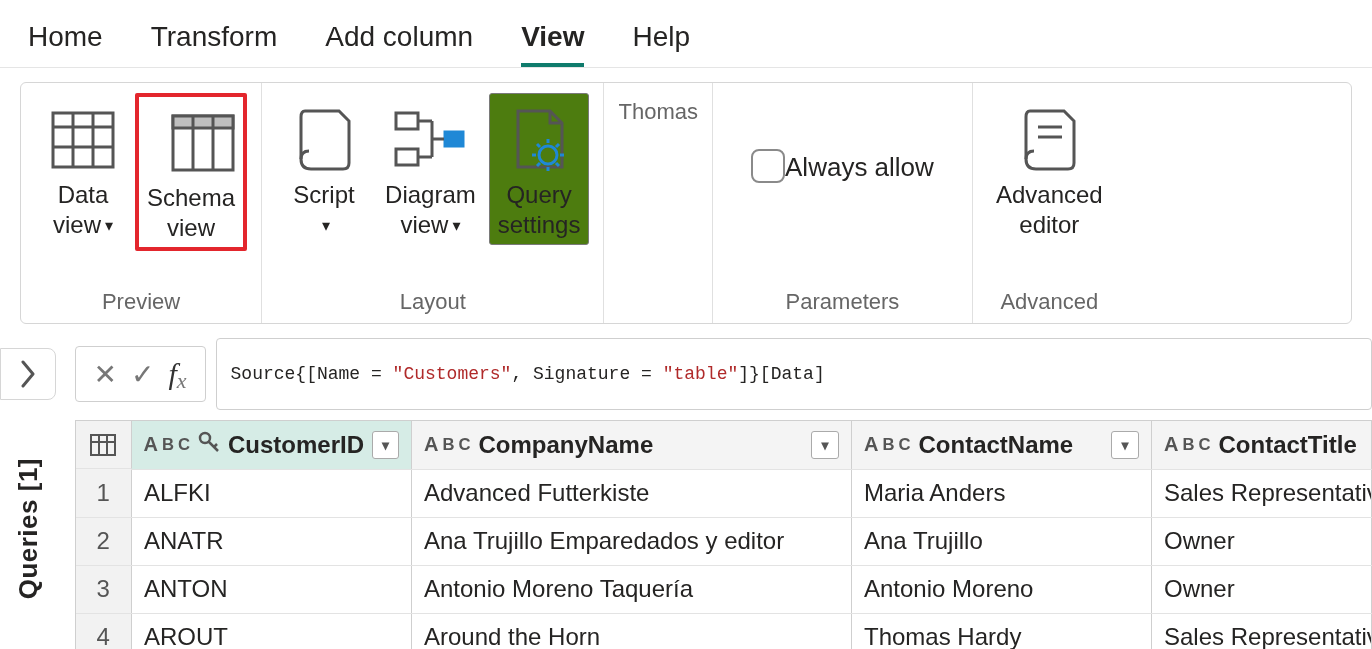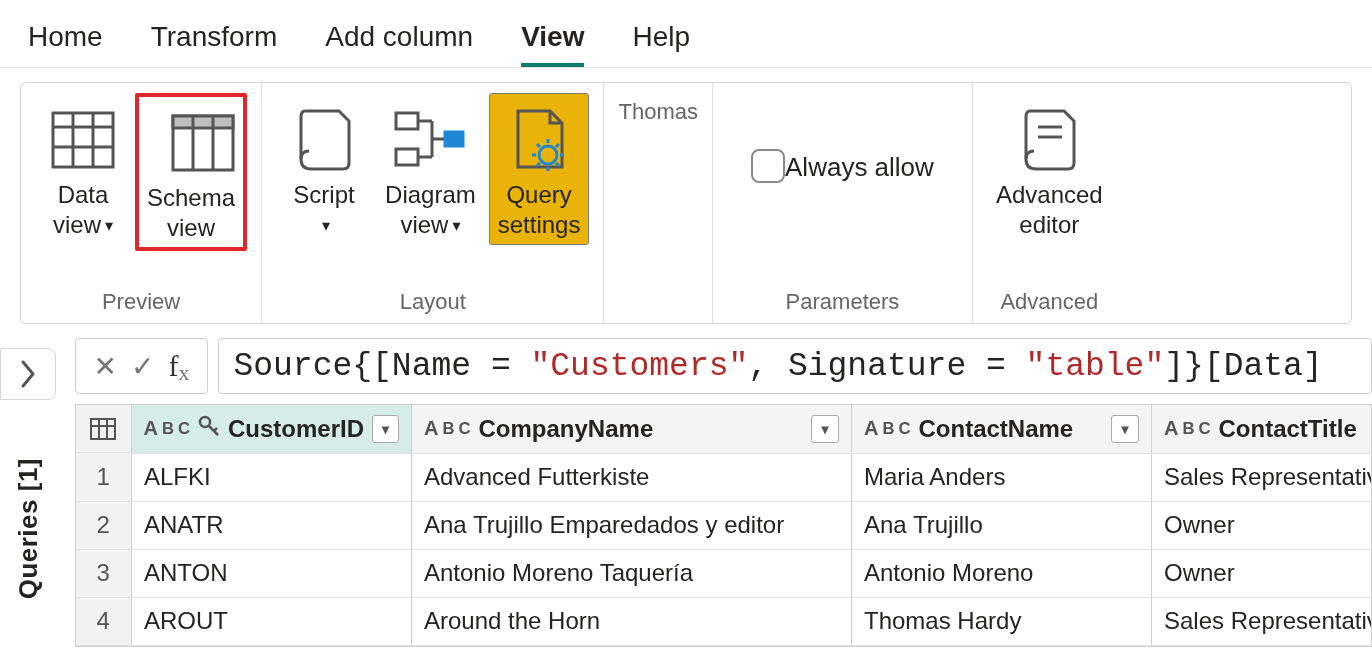--- a/index.html
+++ b/index.html
@@ -7,43 +7,43 @@
   
   .tabs { display: flex; align-items: flex-end; gap: 48px; padding: 12px 28px 0 28px; height: 68px; border-bottom: 1px solid #e5e5e5; }
   .tab { font-size: 28px; color: #252423; padding-bottom: 14px; cursor: pointer; }
   .tab.active { font-weight: 600; border-bottom: 4px solid #0f7b6c; padding-bottom: 10px; }
   
   .ribbon { display: flex; align-items: stretch; height: 242px; border: 1px solid #d6d6d6; border-radius: 6px; margin: 14px 20px 0 20px; background: #ffffff; }
   .ribbon-group { display: flex; flex-direction: column; align-items: center; justify-content: space-between; padding: 10px 14px 8px 14px; border-right: 1px solid #e0e0e0; }
   .ribbon-group:last-child { border-right: none; }
   .ribbon-row { display: flex; align-items: flex-start; gap: 4px; flex: 1; }
   .ribbon-btn { display: flex; flex-direction: column; align-items: center; justify-content: flex-start; padding: 6px 8px 4px 8px; min-width: 96px; cursor: pointer; border: 1px solid transparent; border-radius: 3px; }
-  .ribbon-btn.selected { background: #eab308; border: 1px solid #7a7a7a; }
+  .ribbon-btn.selected { background: #4d7c0f; border: 1px solid #7a7a7a; }
   .ribbon-btn .icon-slot { height: 80px; display: flex; align-items: center; justify-content: center; }
   .ribbon-btn .lbl { font-size: 24px; text-align: center; line-height: 1.25; }
   .ribbon-btn .lbl .caret { font-size: 16px; margin-left: 4px; position: relative; top: -2px; }
   .group-caption { font-size: 22px; color: #666; margin-top: 6px; }
   .highlight-box { border: 4px solid #e3262d; border-radius: 2px; align-items: flex-end; }
   
   .check-row { display: flex; align-items: flex-end; gap: 0; padding-top: 56px; padding-left: 10px; padding-right: 10px; }
   .checkbox { width: 34px; height: 34px; border: 2px solid #8a8a8a; border-radius: 8px; background: #fff; }
   .check-label { font-size: 26px; }
   
   .workspace { display: flex; margin-top: 14px; }
   .sidebar { width: 100px; display: flex; flex-direction: column; align-items: center; }
   .sidebar-toggle { width: 56px; height: 52px; border: 1px solid #d6d6d6; border-top-right-radius: 8px; border-bottom-right-radius: 8px; display: flex; align-items: center; justify-content: center; margin-top: 10px; cursor: pointer; }
   .sidebar-toggle svg { width: 18px; height: 28px; }
   .sidebar-label { writing-mode: vertical-rl; transform: rotate(180deg); font-size: 26px; font-weight: 600; margin-top: 58px; letter-spacing: 0.5px; }
   .content { flex: 1; display: flex; flex-direction: column; gap: 10px; padding-right: 0; }
   
   .formula-row { display: flex; align-items: center; gap: 10px; padding-left: 18px; }
   .fx-btns { display: flex; align-items: center; gap: 14px; border: 1px solid #cfcfcf; border-radius: 4px; padding: 6px 18px; height: 56px; }
   .fx-btns span { font-size: 28px; color: #777; cursor: pointer; }
-  .fx-btns .fx { font-family: "Times New Roman", serif; color: #333; font-size: 30px; }
-  .formula-input { flex: 1; height: 56px; border: 1px solid #cfcfcf; border-radius: 4px; font-family: Consolas, "Courier New", monospace; font-size: 33px; padding: 0 14px; display: flex; align-items: center; white-space: pre; overflow: hidden; }
+  .fx-btns .fx { font-style: italic; font-family: "Times New Roman", serif; color: #333; font-size: 30px; }
+  .formula-input { flex: 1; height: 72px; border: 1px solid #cfcfcf; border-radius: 4px; font-family: Consolas, "Courier New", monospace; font-size: 18px; padding: 0 14px; display: flex; align-items: center; white-space: pre; overflow: hidden; }
   .formula-input .str { color: #b02a2a; }
   
   .grid { margin-left: 18px; border: 1px solid #cfcfcf; border-right: none; }
   .grid table { border-collapse: collapse; width: 100%; table-layout: fixed; }
   .grid th, .grid td { border-right: 1px solid #cfcfcf; border-bottom: 1px solid #e3e3e3; font-size: 24px; text-align: left; height: 48px; padding: 0 12px; overflow: hidden; white-space: nowrap; }
   .grid th { background: #f4f4f4; font-weight: 600; position: relative; }
   .grid th.keycol { background: #d6ece6; }
   .grid .rownum { width: 56px; text-align: center; background: #f2f2f2; color: #555; }
   .grid td.rownum { font-weight: 400; }
   .col-head { display: flex; align-items: center; gap: 8px; }

